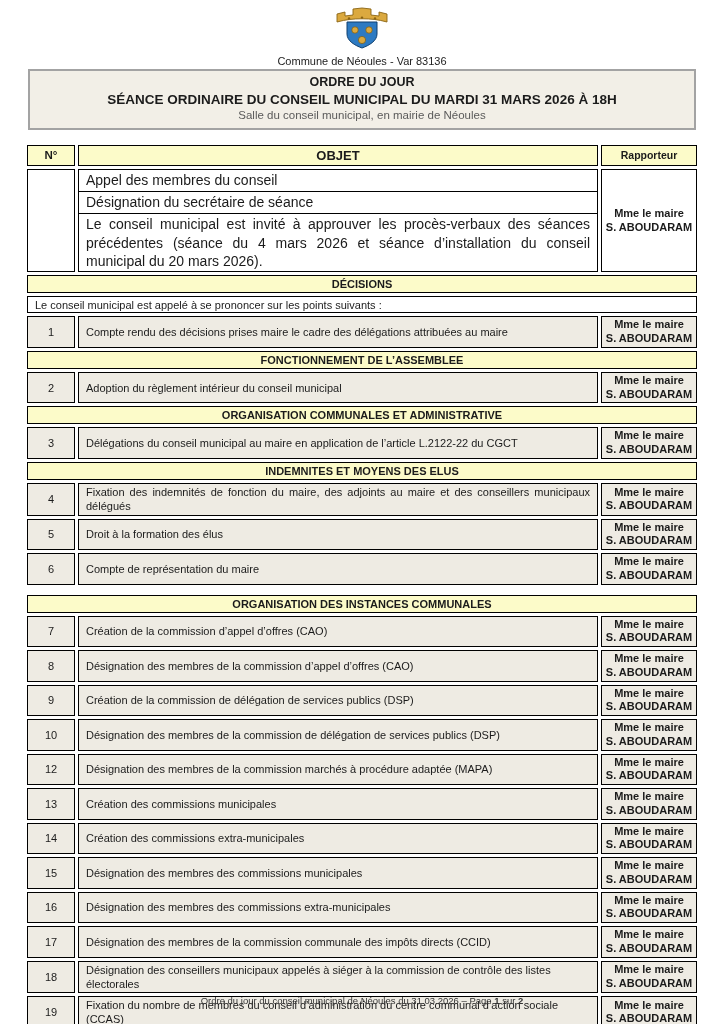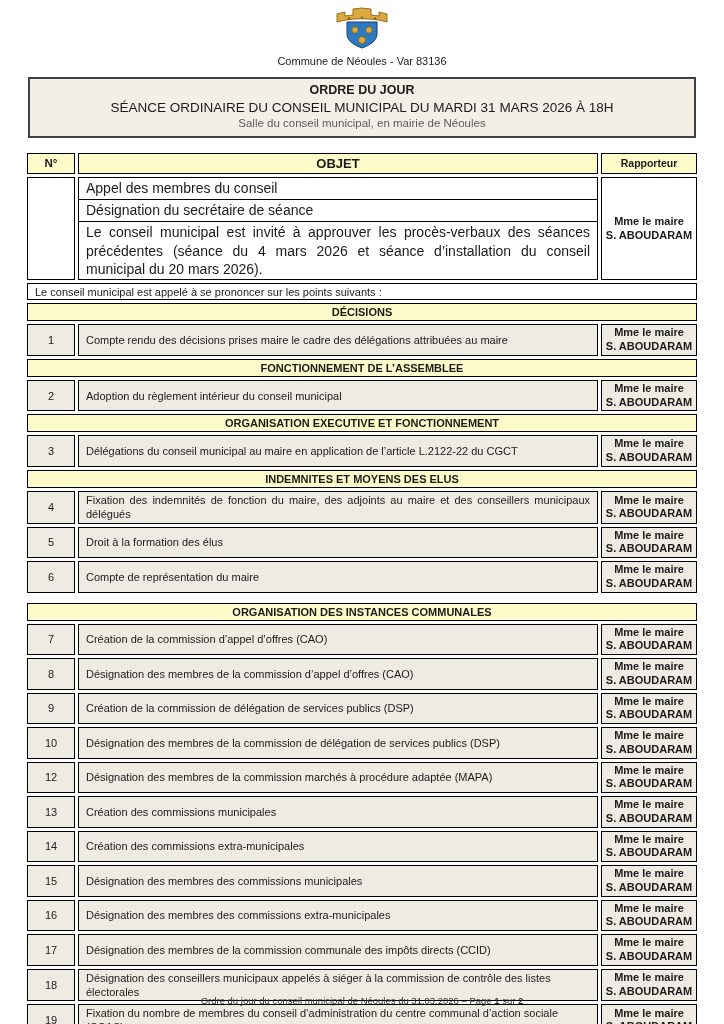--- a/index.html
+++ b/index.html
@@ -2,24 +2,24 @@
 <html style="--accent-yellow: #fcfbc9; --row-gray: #eeebe3; --title-bg: #f2efe7;"><head>
 <meta charset="utf-8">
 <style>
   html,body{margin:0;padding:0;background:#ffffff;}
   body{width:724px;height:1024px;font-family:"Liberation Sans",sans-serif;color:#1b1b1b;}
   .page{position:relative;width:724px;height:1024px;background:#fff;overflow:hidden;}
 
   .logo-wrap{text-align:center;padding-top:4px;}
   .commune-line{text-align:center;font-size:11px;color:#222;margin-top:1px;}
 
-  .title-box{width:656px;margin:10px auto 0 auto;border:2px solid #404040;
+  .title-box{width:656px;margin:2px auto 0 auto;border:2px solid #a3a3a3;
              background:var(--title-bg,#f2efe7);text-align:center;padding:4px 4px 5px 4px;}
   .title-line1{font-weight:bold;font-size:12.5px;line-height:1.25;}
-  .title-line2{font-weight:normal;font-size:13.5px;line-height:1.3;}
+  .title-line2{font-weight:bold;font-size:13.5px;line-height:1.3;}
   .title-line3{font-size:11.5px;color:#5a5a5a;line-height:1.25;}
 
   table.agenda{border-collapse:separate;border-spacing:3px;width:676px;margin:12px auto 0 auto;table-layout:fixed;}
   table.agenda td{border:1px solid #000;vertical-align:middle;font-size:11px;}
   col.c-num{width:48px;}
   col.c-rap{width:96px;}
 
   td.head{background:var(--accent-yellow,#fcfbc9);text-align:center;font-weight:bold;padding:2px 2px;}
   td.head.objet-h{font-size:13px;}
   td.head.num-h{font-size:11.5px;}
@@ -96,24 +96,24 @@
             <div class="prelim-item">Appel des membres du conseil</div>
             <div class="prelim-item">Désignation du secrétaire de séance</div>
             <div class="prelim-item justify">Le conseil municipal est invité à approuver les procès-verbaux des séances précédentes (séance du 4 mars 2026 et séance d’installation du conseil municipal du 20 mars 2026).</div>
           </td>
           <td class="rap-cell white-bg">
             <div>Mme le maire</div>
             <div>S. ABOUDARAM</div>
           </td>
         </tr>
         <tr>
+          <td class="section-cell" colspan="3">DÉCISIONS</td>
+        </tr>
+        <tr>
           <td class="notice-cell" colspan="3">Le conseil municipal est appelé à se prononcer sur les points suivants :</td>
-        </tr>
-        <tr>
-          <td class="section-cell" colspan="3">DÉCISIONS</td>
         </tr>
         <tr>
           <td class="num-cell gray-bg">1</td>
           <td class="objet-cell gray-bg">Compte rendu des décisions prises maire le cadre des délégations attribuées au maire</td>
           <td class="rap-cell gray-bg">
             <div>Mme le maire</div>
             <div>S. ABOUDARAM</div>
           </td>
         </tr>
         <tr>
@@ -121,21 +121,21 @@
         </tr>
         <tr>
           <td class="num-cell gray-bg">2</td>
           <td class="objet-cell gray-bg">Adoption du règlement intérieur du conseil municipal</td>
           <td class="rap-cell gray-bg">
             <div>Mme le maire</div>
             <div>S. ABOUDARAM</div>
           </td>
         </tr>
         <tr>
-          <td class="section-cell" colspan="3">ORGANISATION EXECUTIVE ET FONCTIONNEMENT</td>
+          <td class="section-cell" colspan="3">ORGANISATION COMMUNALES ET ADMINISTRATIVE</td>
         </tr>
         <tr>
           <td class="num-cell gray-bg">3</td>
           <td class="objet-cell gray-bg">Délégations du conseil municipal au maire en application de l’article L.2122-22 du CGCT</td>
           <td class="rap-cell gray-bg">
             <div>Mme le maire</div>
             <div>S. ABOUDARAM</div>
           </td>
         </tr>
         <tr>

